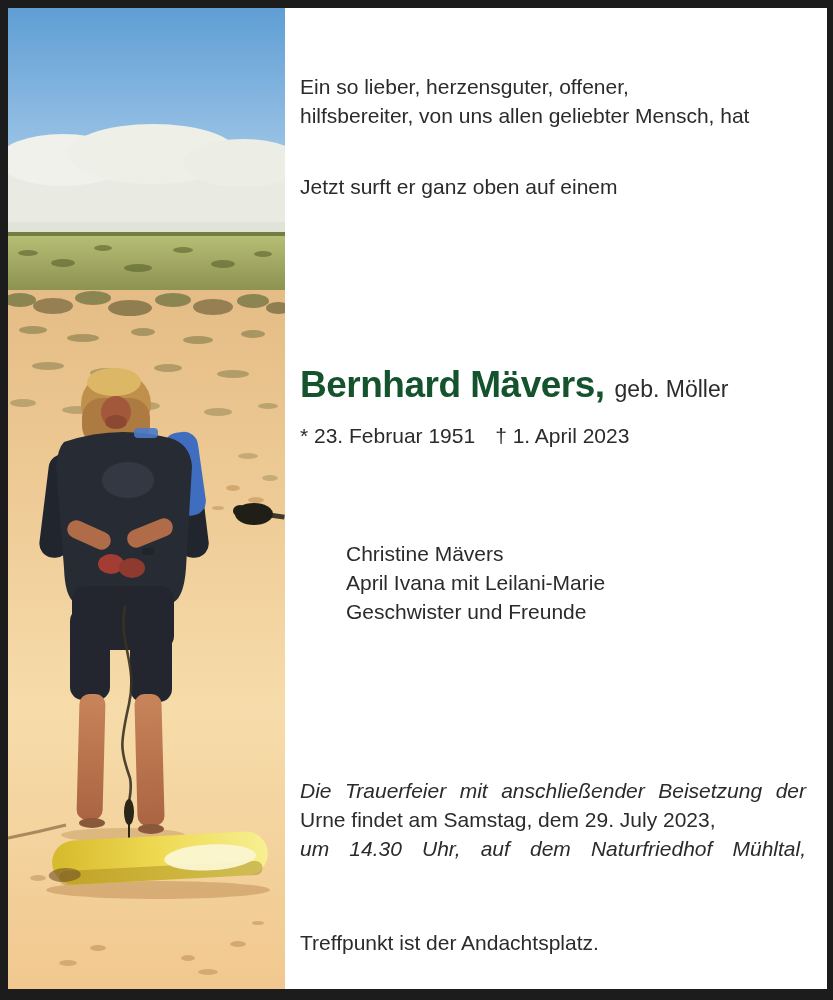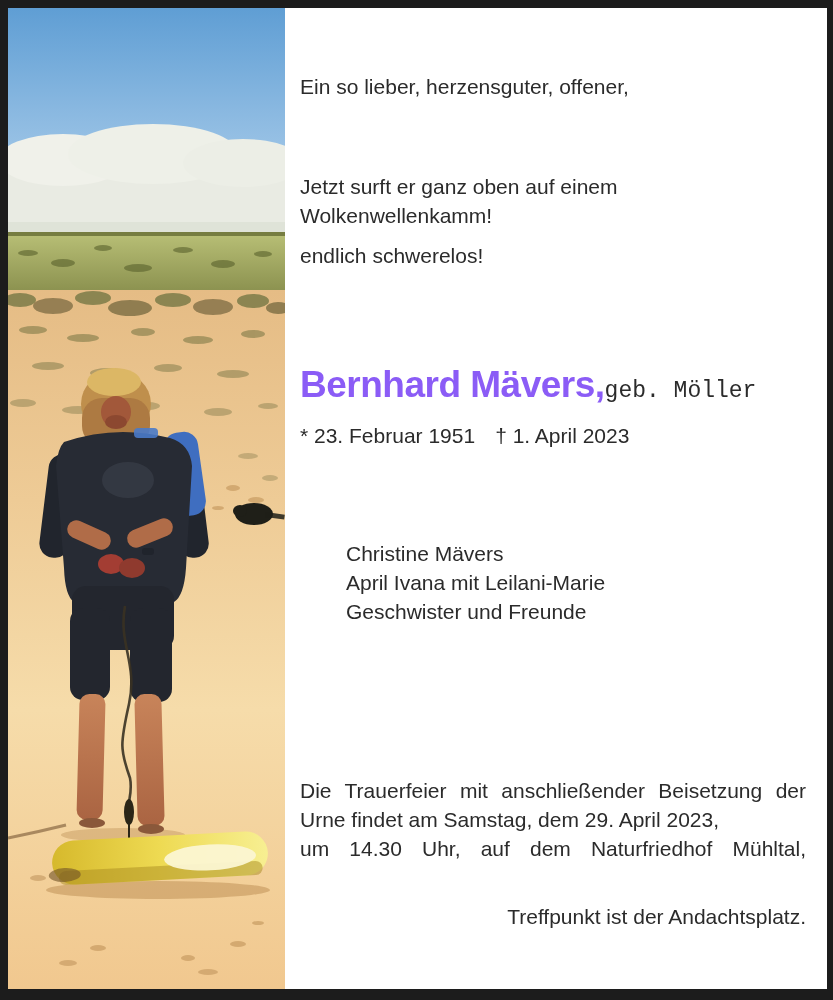--- a/index.html
+++ b/index.html
@@ -14,32 +14,32 @@
   }
   .photo{
     position:absolute;left:8px;top:8px;width:277px;height:981px;overflow:hidden;background:#e9c28d;
   }
   .photo svg{display:block;}
   .content{
     position:absolute;left:300px;top:0;width:506px;height:1000px;color:#2b2b2b;
   }
   .block{position:absolute;left:0;width:506px;font-size:21px;line-height:29px;}
   .line{white-space:nowrap;}
-  .jline{white-space:normal;text-align:justify;text-align-last:justify;}
+  .jline{white-space:normal;text-align:justify;text-align-last:justify;font-style:italic;}
   #opening{top:72px;}
   #surf{top:172px;}
   #sad{top:241px;}
   #name-row{top:364px;line-height:42px;white-space:nowrap;}
-  .deceased-name{font-size:37px;font-weight:bold;letter-spacing:-0.5px;color:#8b5cf6;}
-  .maiden-name{font-size:23px;margin-left:0;font-family:Liberation Mono, monospace;}
+  .deceased-name{font-size:37px;font-weight:bold;letter-spacing:-0.5px;color:#14532d;}
+  .maiden-name{font-size:23px;margin-left:10px;}
   #dates{top:421px;white-space:nowrap;}
   .death-date{margin-left:20px;}
   #mourners{top:539px;margin-left:46px;}
   #funeral{top:776px;}
-  #meeting{top:902px;text-align:right;}
+  #meeting{top:928px;}
 </style>
 </head>
 <body>
 
 <div class="page">
 
   <div class="photo">
     <svg viewBox="0 0 277 981" width="277" height="981" preserveAspectRatio="none">
       <defs>
         <linearGradient id="skyGrad" x1="0" y1="0" x2="0" y2="1">
@@ -193,48 +193,47 @@
         <ellipse cx="232" cy="503" rx="7" ry="6"></ellipse>
         <rect x="258" y="504" width="19" height="5" transform="rotate(8 258 504)" opacity="0.85"></rect>
       </g>
     </svg>
   </div>
 
   <div class="content">
 
     <div class="block" id="opening">
       <div class="line">Ein so lieber, herzensguter, offener,</div>
+      <div class="line">hilfsbereiter, von uns allen geliebter Mensch, hat</div>
     </div>
 
     <div class="block" id="surf">
       <div class="line">Jetzt surft er ganz oben auf einem</div>
-      <div class="line">Wolkenwellenkamm!</div>
     </div>
 
     <div class="block" id="sad">
-      <div class="line">endlich schwerelos!</div>
     </div>
 
     <div class="block" id="name-row">
       <span class="deceased-name">Bernhard Mävers,</span><span class="maiden-name">geb. Möller</span>
     </div>
 
     <div class="block" id="dates">
       <span class="birth-date">* 23. Februar 1951</span><span class="death-date">† 1. April 2023</span>
     </div>
 
     <div class="block" id="mourners">
       <div class="line">Christine Mävers</div>
       <div class="line">April Ivana mit Leilani-Marie</div>
       <div class="line">Geschwister und Freunde</div>
     </div>
 
     <div class="block" id="funeral">
       <div class="jline">Die Trauerfeier mit anschließender Beisetzung der</div>
-      <div class="line">Urne findet am Samstag, dem 29. April 2023,</div>
+      <div class="line">Urne findet am Samstag, dem 29. July 2023,</div>
       <div class="jline">um 14.30 Uhr, auf dem Naturfriedhof Mühltal,</div>
     </div>
 
     <div class="block" id="meeting">
       <div class="line">Treffpunkt ist der Andachtsplatz.</div>
     </div>
 
   </div>
 
   <div class="frame"></div>

